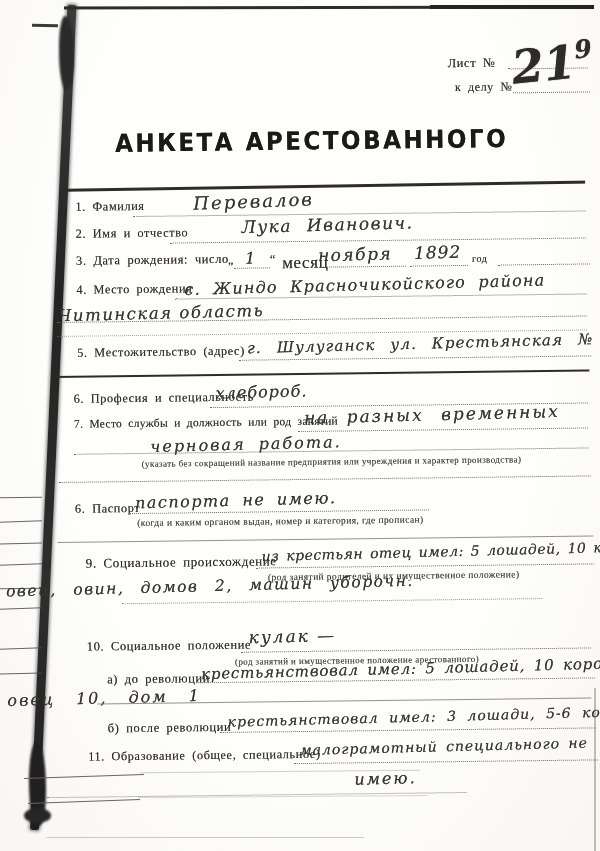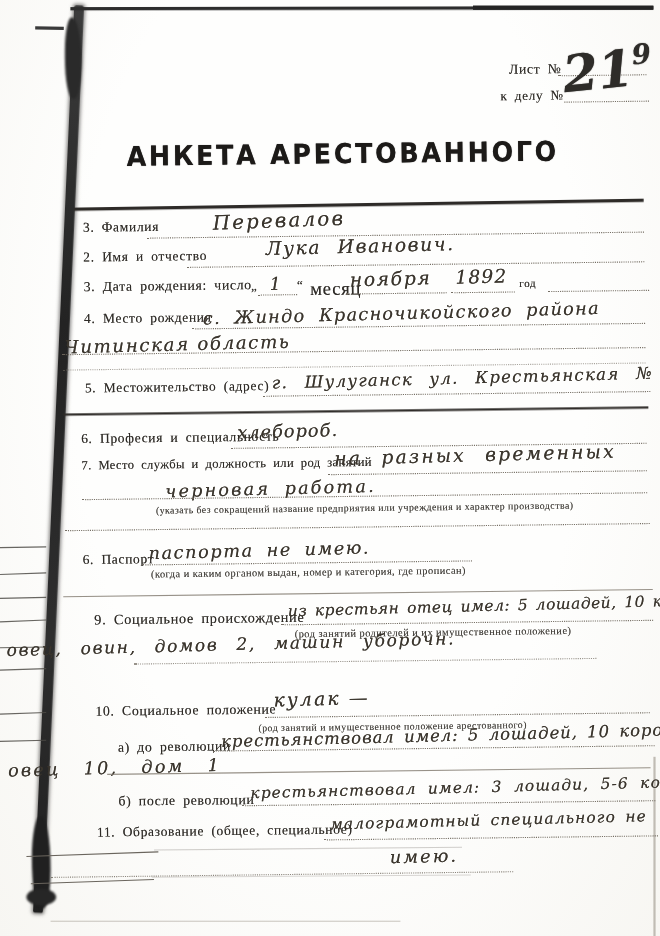--- a/index.html
+++ b/index.html
@@ -70,31 +70,31 @@
   <div class="art tick" style="top:673px;transform:rotate(-1.4deg);"></div>
   <div class="art curve" style="left:24px;top:776px;width:120px;transform:rotate(-2deg);"></div>
   <div class="art curve" style="left:140px;top:771px;width:280px;opacity:.3;transform:rotate(-.5deg);"></div>
   <div class="art curve" style="left:28px;top:801px;width:112px;transform:rotate(-2deg);"></div>
   <div class="art curve" style="left:138px;top:796px;width:290px;opacity:.25;transform:rotate(-.4deg);"></div>
   <div class="art curve" style="left:46px;top:837px;width:318px;opacity:.5;border-color:#a09a90;"></div>
   <div class="art right-edge"></div>
 
   <div class="form">
 
-    <div class="lbl" style="left:467px;top:58px;font-size:12.5px;">Лист №</div>
+    <div class="lbl" style="left:452px;top:58px;font-size:12.5px;">Лист №</div>
     <div class="dotline" style="left:512px;top:71px;width:80px;"></div>
     <div class="lbl" style="left:459px;top:82px;font-size:12px;">к делу №</div>
     <div class="dotline" style="left:517px;top:95px;width:77px;"></div>
     <div class="casenum" style="left:516px;top:40px;"><span class="num-main">21</span><span class="num-sup">9</span></div>
 
     <div class="title" style="left:80px;top:128px;width:470px;">АНКЕТА АРЕСТОВАННОГО</div>
 
     <div class="thickrule" style="left:70px;top:185px;width:518px;transform:rotate(-.2deg);"></div>
 
-    <div class="lbl" style="left:78px;top:197px;">3. Фамилия</div>
+    <div class="lbl" style="left:78px;top:197px;">1. Фамилия</div>
     <div class="dotline" style="left:136px;top:214px;width:452px;"></div>
     <div class="hw" style="left:196px;top:190px;font-size:18px;letter-spacing:2px;transform:rotate(-1.5deg);">Перевалов</div>
 
     <div class="lbl" style="left:78px;top:224px;">2. Имя и отчество</div>
     <div class="dotline" style="left:172px;top:241px;width:416px;"></div>
     <div class="hw" style="left:244px;top:215px;font-size:17px;letter-spacing:1.5px;word-spacing:8px;">Лука Иванович.</div>
 
     <div class="lbl" style="left:78px;top:251px;font-size:12.5px;">3. Дата рождения: число</div>
     <div class="lbl" style="left:230px;top:252px;font-size:12px;">„</div>
     <div class="dotline" style="left:236px;top:267px;width:36px;"></div>

